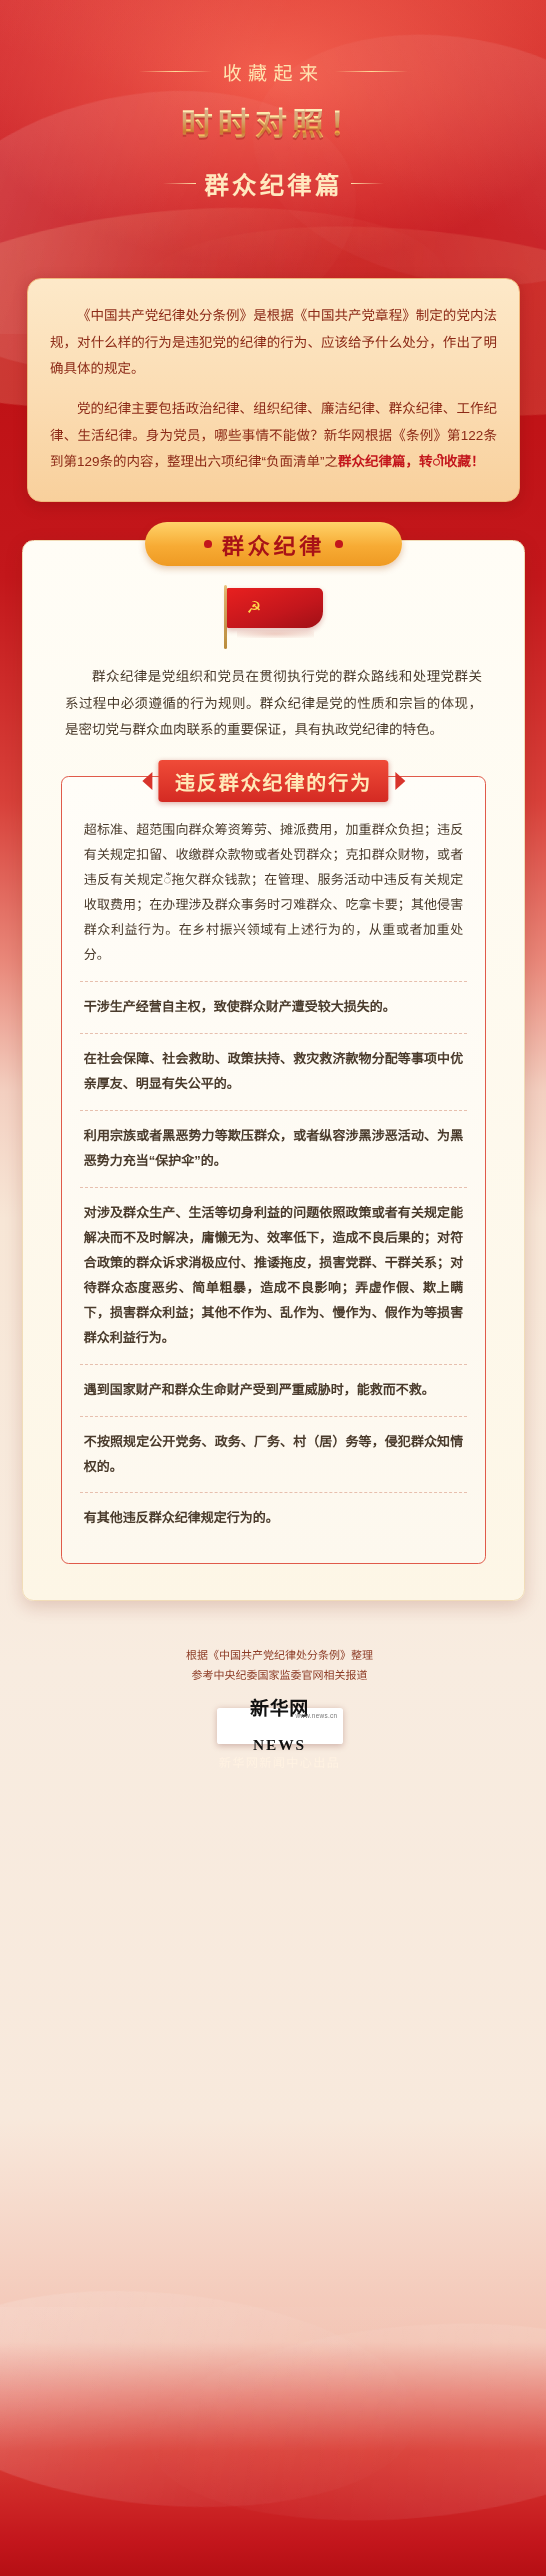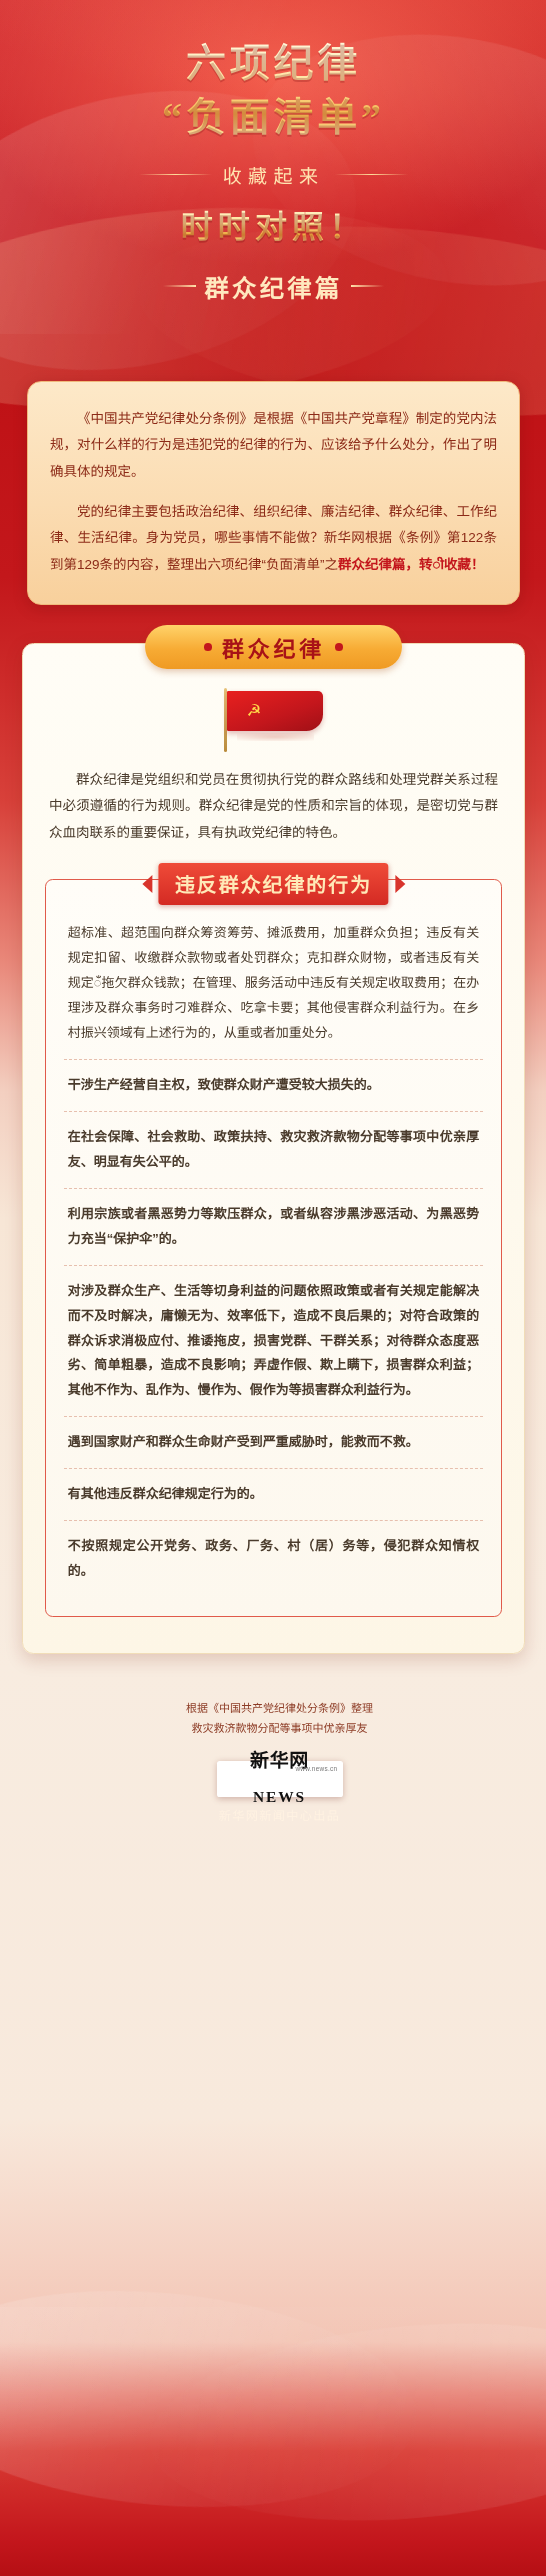--- a/index.html
+++ b/index.html
@@ -140,21 +140,21 @@
     text-indent: 2em;
   }
   .intro-card p + p { margin-top: 14px; }
   .intro-card .accent { color: #c3161c; font-weight: bold; }
 
   
   .panel {
     position: relative;
     z-index: 3;
     margin: 38px 22px 0;
-    padding: 0 0 36px;
+    padding: 0 16px 36px;
     border-radius: 11.5px;
     background: linear-gradient(180deg, #fffdf6 0%, #fdf6e6 100%);
     border: 1.3px solid #f1ddb8;
     box-shadow: 0 5.1px 16.7px rgba(120,30,10,0.18);
   }
   .panel-title {
     position: relative;
     top: -19px;
     margin: 0 auto;
     width: 257px;
@@ -335,24 +335,20 @@
 <div class="page">
 
   <div class="ribbon ribbon-top">
     <div class="swoosh sw1"></div>
     <div class="swoosh sw2"></div>
     <div class="swoosh sw3"></div>
     <div class="swoosh sw4"></div>
   </div>
 
   <div class="header">
-    <div class="title-main">
-      <span>六项纪律</span>
-      <span class="line2">“负面清单”</span>
-    </div>
 
     <div class="sub-divider">
       <span class="bar"></span>
       <span class="sub-text">收藏起来</span>
       <span class="bar"></span>
     </div>
 
     <div class="title-strike">时时对照！</div>
 
     <div class="chapter-wrap">
@@ -392,28 +388,28 @@
         <span class="plate">违反群众纪律的行为</span>
         <span class="wing r"></span>
       </div>
 
       <div class="item">超标准、超范围向群众筹资筹劳、摊派费用，加重群众负担；违反有关规定扣留、收缴群众款物或者处罚群众；克扣群众财物，或者违反有关规定ँ拖欠群众钱款；在管理、服务活动中违反有关规定收取费用；在办理涉及群众事务时刁难群众、吃拿卡要；其他侵害群众利益行为。在乡村振兴领域有上述行为的，从重或者加重处分。</div>
       <div class="item">干涉生产经营自主权，致使群众财产遭受较大损失的。</div>
       <div class="item">在社会保障、社会救助、政策扶持、救灾救济款物分配等事项中优亲厚友、明显有失公平的。</div>
       <div class="item">利用宗族或者黑恶势力等欺压群众，或者纵容涉黑涉恶活动、为黑恶势力充当“保护伞”的。</div>
       <div class="item">对涉及群众生产、生活等切身利益的问题依照政策或者有关规定能解决而不及时解决，庸懒无为、效率低下，造成不良后果的；对符合政策的群众诉求消极应付、推诿拖皮，损害党群、干群关系；对待群众态度恶劣、简单粗暴，造成不良影响；弄虚作假、欺上瞒下，损害群众利益；其他不作为、乱作为、慢作为、假作为等损害群众利益行为。</div>
       <div class="item">遇到国家财产和群众生命财产受到严重威胁时，能救而不救。</div>
+      <div class="item">不按照规定公开党务、政务、厂务、村（居）务等，侵犯群众知情权的。</div>
       <div class="item">有其他违反群众纪律规定行为的。</div>
-      <div class="item">不按照规定公开党务、政务、厂务、村（居）务等，侵犯群众知情权的。</div>
     </div>
   </div>
 
   <div class="footer">
     <div class="note">根据《中国共产党纪律处分条例》整理</div>
-    <div class="note">救灾救济款物分配等事项中优亲厚友</div>
+    <div class="note">参考中央纪委国家监委官网相关报道</div>
 
     <div class="logo">
       <span class="url">www.news.cn</span>
       <span class="cn">新华网</span>
       <span class="en">NEWS</span>
     </div>
 
     <div class="brand">新华网新闻中心出品</div>
   </div>
 

